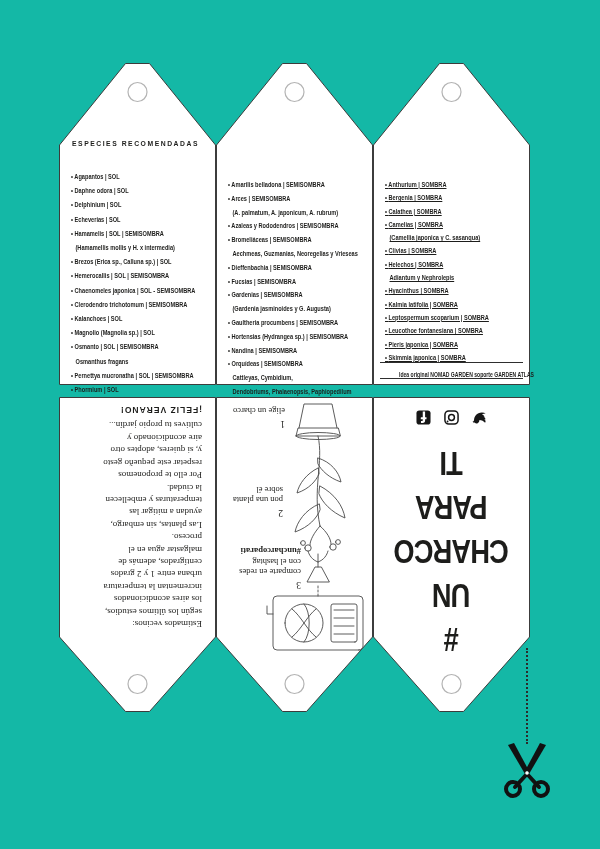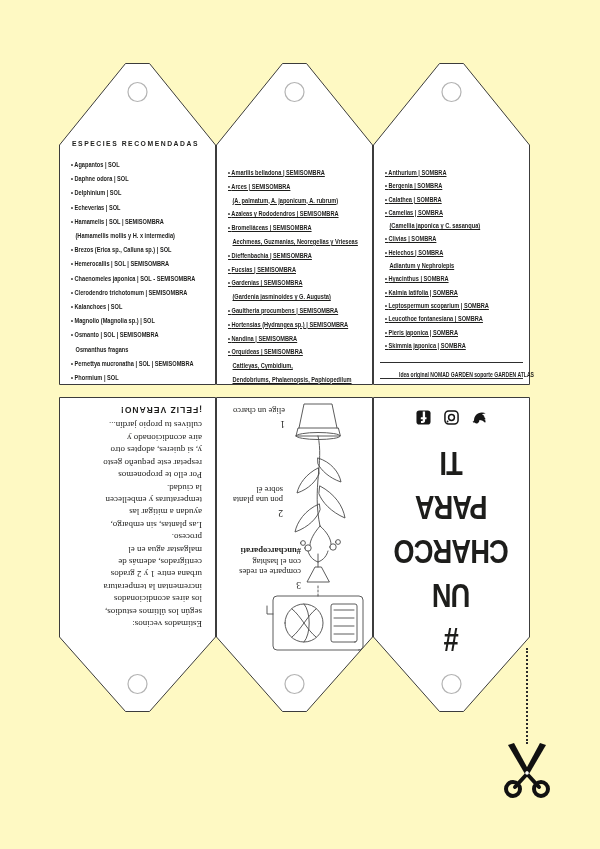--- a/index.html
+++ b/index.html
@@ -1,30 +1,30 @@
 <!DOCTYPE html>
 <html><head>
 <meta charset="utf-8">
 <style>
   html,body{margin:0;padding:0;background:#fff;}
-  .page{position:relative;width:600px;height:849px;background:#fef9c3;color:#1d1d1b;
+  .page{position:relative;width:600px;height:849px;background:#14b8a6;color:#1d1d1b;
         font-family:"Liberation Sans",sans-serif;overflow:hidden;}
   .tag{position:absolute;width:157px;}
   .front{top:63px;height:322px;}
   .back{top:397px;height:315px;}
   .t1{left:59px;} .t2{left:216px;} .t3{left:373px;}
   .outline{position:absolute;left:0;top:0;}
   .content{position:absolute;left:0;top:0;right:0;bottom:0;}
   .flip{transform:rotate(180deg);}
 
   
   .sp-title{position:absolute;left:13px;top:76px;font-size:8px;font-weight:bold;
             letter-spacing:1.8px;white-space:nowrap;transform:scaleX(.85);transform-origin:0 50%;}
-  .sp-list{position:absolute;left:12px;right:12px;}
-  .f0 .sp-list{top:95px;} .f1 .sp-list{top:103px;text-decoration:underline;} .f2 .sp-list{top:103px;text-decoration:underline;}
+  .sp-list{position:absolute;left:12px;right:12px;margin-top:12px;}
+  .f0 .sp-list{top:95px;} .f1 .sp-list{top:103px;} .f2 .sp-list{top:103px;text-decoration:underline;}
   .sp{font-size:7.5px;font-weight:bold;white-space:nowrap;
       transform:scaleX(.75);transform-origin:0 50%;}
   .f0 .sp{line-height:14.2px;} .f1 .sp{line-height:13.8px;} .f2 .sp{line-height:13.3px;}
   .sp.blt::before{content:"• ";}
   .sp.sub{padding-left:6px;}
 
   .credit{position:absolute;left:7px;right:7px;top:299px;height:15px;
           border-top:1px solid #2e2e2e;border-bottom:1px solid #2e2e2e;
           text-align:center;overflow:visible;}
   .credit span{display:inline-block;font-size:6.5px;font-weight:bold;line-height:14px;

